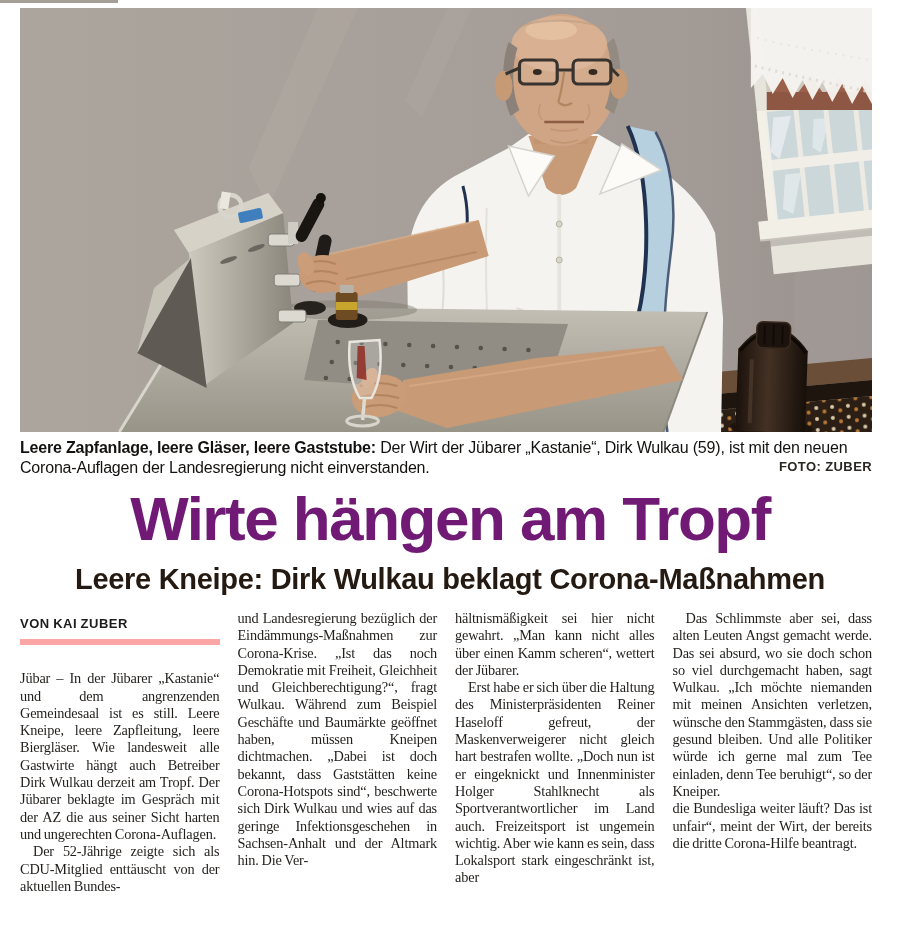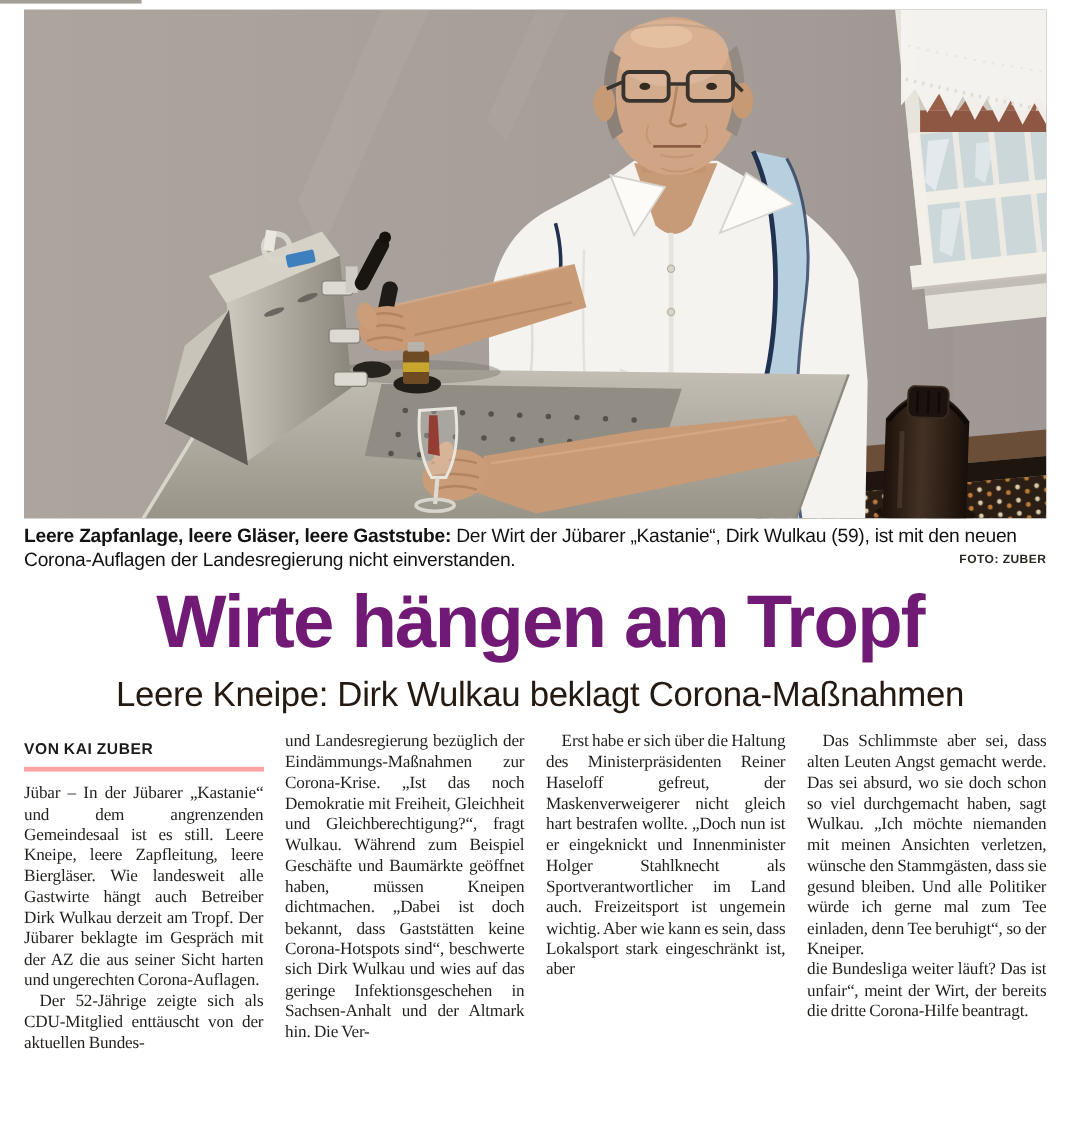--- a/index.html
+++ b/index.html
@@ -6,35 +6,35 @@
   .page{position:relative;width:900px;height:941px;background:#ffffff;overflow:hidden;
         font-family:"Liberation Sans",sans-serif;color:#211e1b;}
   .top-strip{position:absolute;left:0;top:0;width:118px;height:3px;background:#a39f96;}
   
   .photo{position:absolute;left:20px;top:8px;width:852px;height:424px;overflow:hidden;background:#a69f99;}
   .photo svg{display:block;width:100%;height:100%;}
   
   .caption{position:absolute;left:20px;top:438px;width:852px;font-size:16px;line-height:20px;
            letter-spacing:-0.2px;color:#141210;}
   .caption .cap-bold{font-weight:700;}
-  .caption .credit{position:absolute;right:0;bottom:1px;font-size:10px;font-weight:700;
+  .caption .credit{position:absolute;right:0;bottom:1px;font-size:13px;font-weight:700;
            letter-spacing:.4px;color:#2a2723;}
   
   .headline{position:absolute;left:0;top:486px;width:900px;text-align:center;font-weight:700;
             font-size:62px;line-height:66px;letter-spacing:-1.5px;color:#701a75;}
-  .subheadline{position:absolute;left:0;top:562px;width:900px;text-align:center;font-weight:400;
+  .subheadline{position:absolute;left:0;top:562px;width:900px;text-align:center;font-weight:700;
             font-size:29px;line-height:34px;letter-spacing:-0.3px;color:#241a12;}
   
   .article{position:absolute;left:20px;top:610px;width:852px;height:331px;display:flex;gap:18px;
            overflow:hidden;}
   .col{flex:1 1 0;min-width:0;font-family:"Liberation Serif",serif;font-size:14.3px;line-height:17.3px;
        text-align:justify;color:#211e1b;letter-spacing:-0.15px;word-spacing:-0.6px;
        hyphens:auto;-webkit-hyphens:auto;}
   .byline{font-family:"Liberation Sans",sans-serif;font-size:13px;font-weight:700;letter-spacing:.5px;
-          color:#1c1c1c;padding:5px 0 7px 0;border-bottom:4px solid #fca5a5;margin-bottom:10px;}
+          color:#1c1c1c;padding:5px 0 7px 0;border-bottom:6px solid #fca5a5;margin-bottom:25px;}
   .para{margin:0;}
   .para.indent{text-indent:13px;}
   .lead{font-weight:400;}
 </style>
 </head>
 <body>
 
 <div class="page">
   <div class="top-strip"></div>
 
@@ -259,20 +259,21 @@
   <div class="article">
       <div class="col" lang="de">
         <div class="byline">VON KAI ZUBER</div>
         <p class="para"><strong class="lead">Jübar – </strong>In der Jübarer „Kastanie“ und dem angrenzenden Gemeindesaal ist es still. Leere Kneipe, leere Zapfleitung, leere Biergläser. Wie landesweit alle Gastwirte hängt auch Betreiber Dirk Wulkau derzeit am Tropf. Der Jübarer beklagte im Gespräch mit der AZ die aus seiner Sicht harten und ungerechten Corona-Auflagen.</p>
         <p class="para indent">Der 52-Jährige zeigte sich als CDU-Mitglied enttäuscht von der aktuellen Bundes-</p>
       </div>
       <div class="col" lang="de">
         <p class="para">und Landesregierung bezüglich der Eindämmungs-Maßnahmen zur Corona-Krise. „Ist das noch Demokratie mit Freiheit, Gleichheit und Gleichberechtigung?“, fragt Wulkau. Während zum Beispiel Geschäfte und Baumärkte geöffnet haben, müssen Kneipen dichtmachen. „Dabei ist doch bekannt, dass Gaststätten keine Corona-Hotspots sind“, beschwerte sich Dirk Wulkau und wies auf das geringe Infektionsgeschehen in Sachsen-Anhalt und der Altmark hin. Die Ver-</p>
       </div>
       <div class="col" lang="de">
+        <p class="para">hältnismäßigkeit sei hier nicht gewahrt. „Man kann nicht alles über einen Kamm scheren“, wettert der Jübarer.</p>
         <p class="para indent">Erst habe er sich über die Haltung des Ministerpräsidenten Reiner Haseloff gefreut, der Maskenverweigerer nicht gleich hart bestrafen wollte. „Doch nun ist er eingeknickt und Innenminister Holger Stahlknecht als Sportverantwortlicher im Land auch. Freizeitsport ist ungemein wichtig. Aber wie kann es sein, dass Lokalsport stark eingeschränkt ist, aber</p>
       </div>
       <div class="col" lang="de">
         <p class="para indent">Das Schlimmste aber sei, dass alten Leuten Angst gemacht werde. Das sei absurd, wo sie doch schon so viel durchgemacht haben, sagt Wulkau. „Ich möchte niemanden mit meinen Ansichten verletzen, wünsche den Stammgästen, dass sie gesund bleiben. Und alle Politiker würde ich gerne mal zum Tee einladen, denn Tee beruhigt“, so der Kneiper.</p>
         <p class="para">die Bundesliga weiter läuft? Das ist unfair“, meint der Wirt, der bereits die dritte Corona-Hilfe beantragt.</p>
       </div>
     </div>
 </div>
 
 </body></html>

